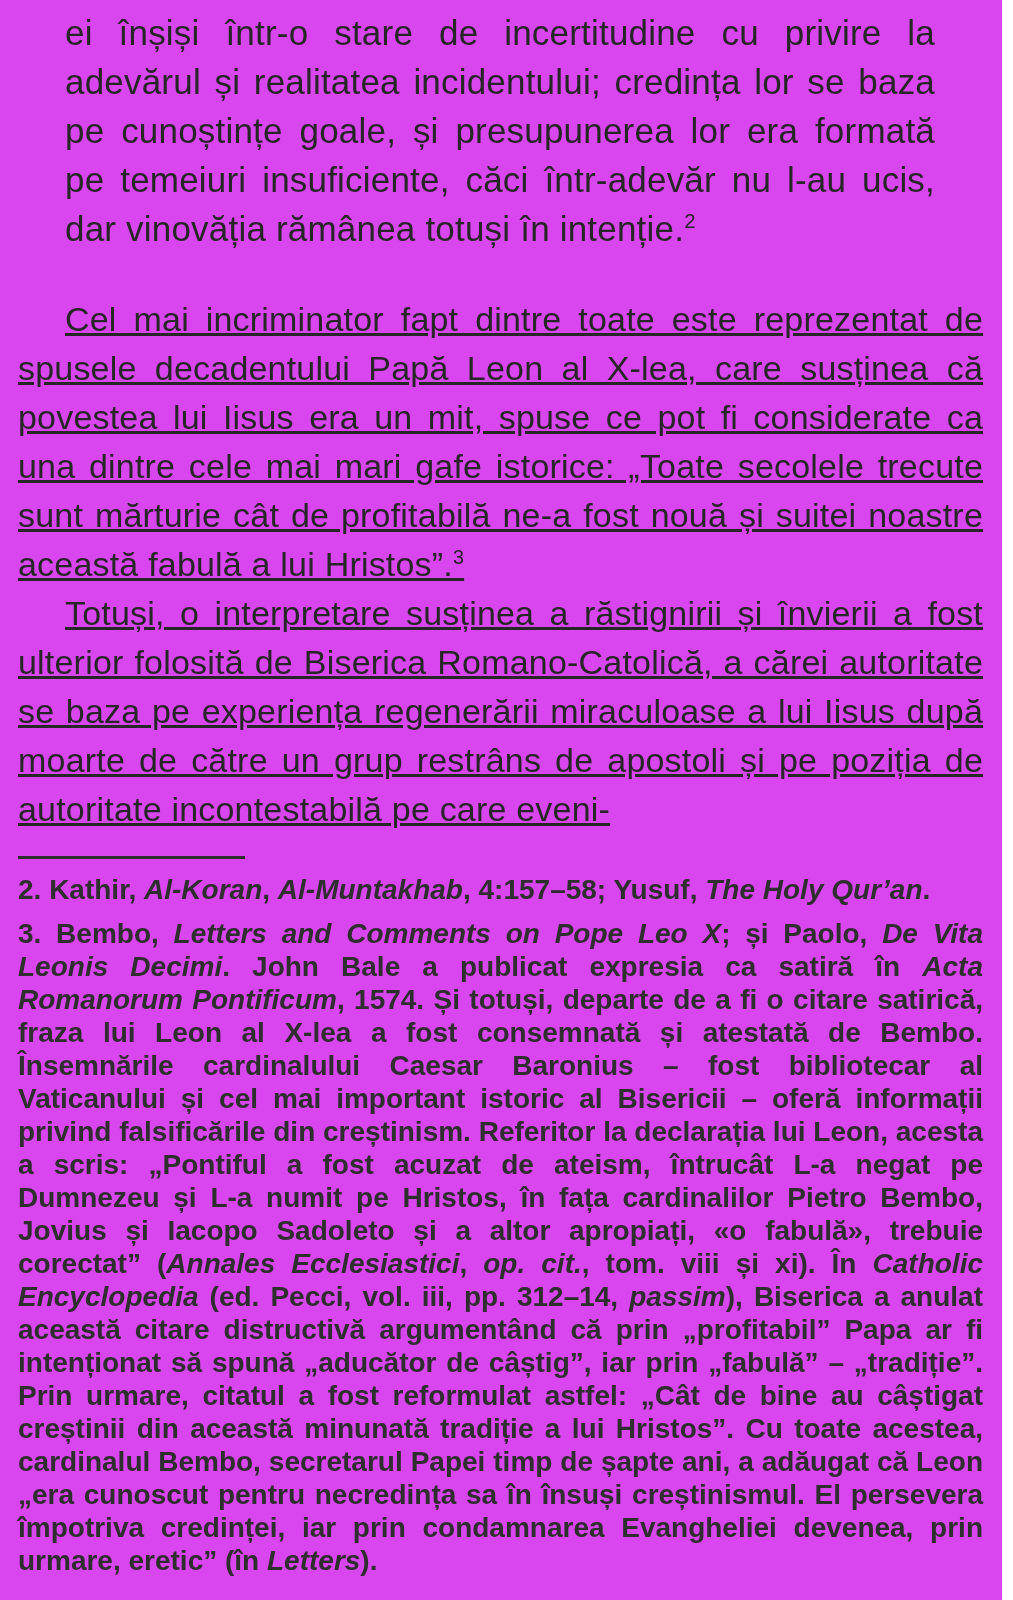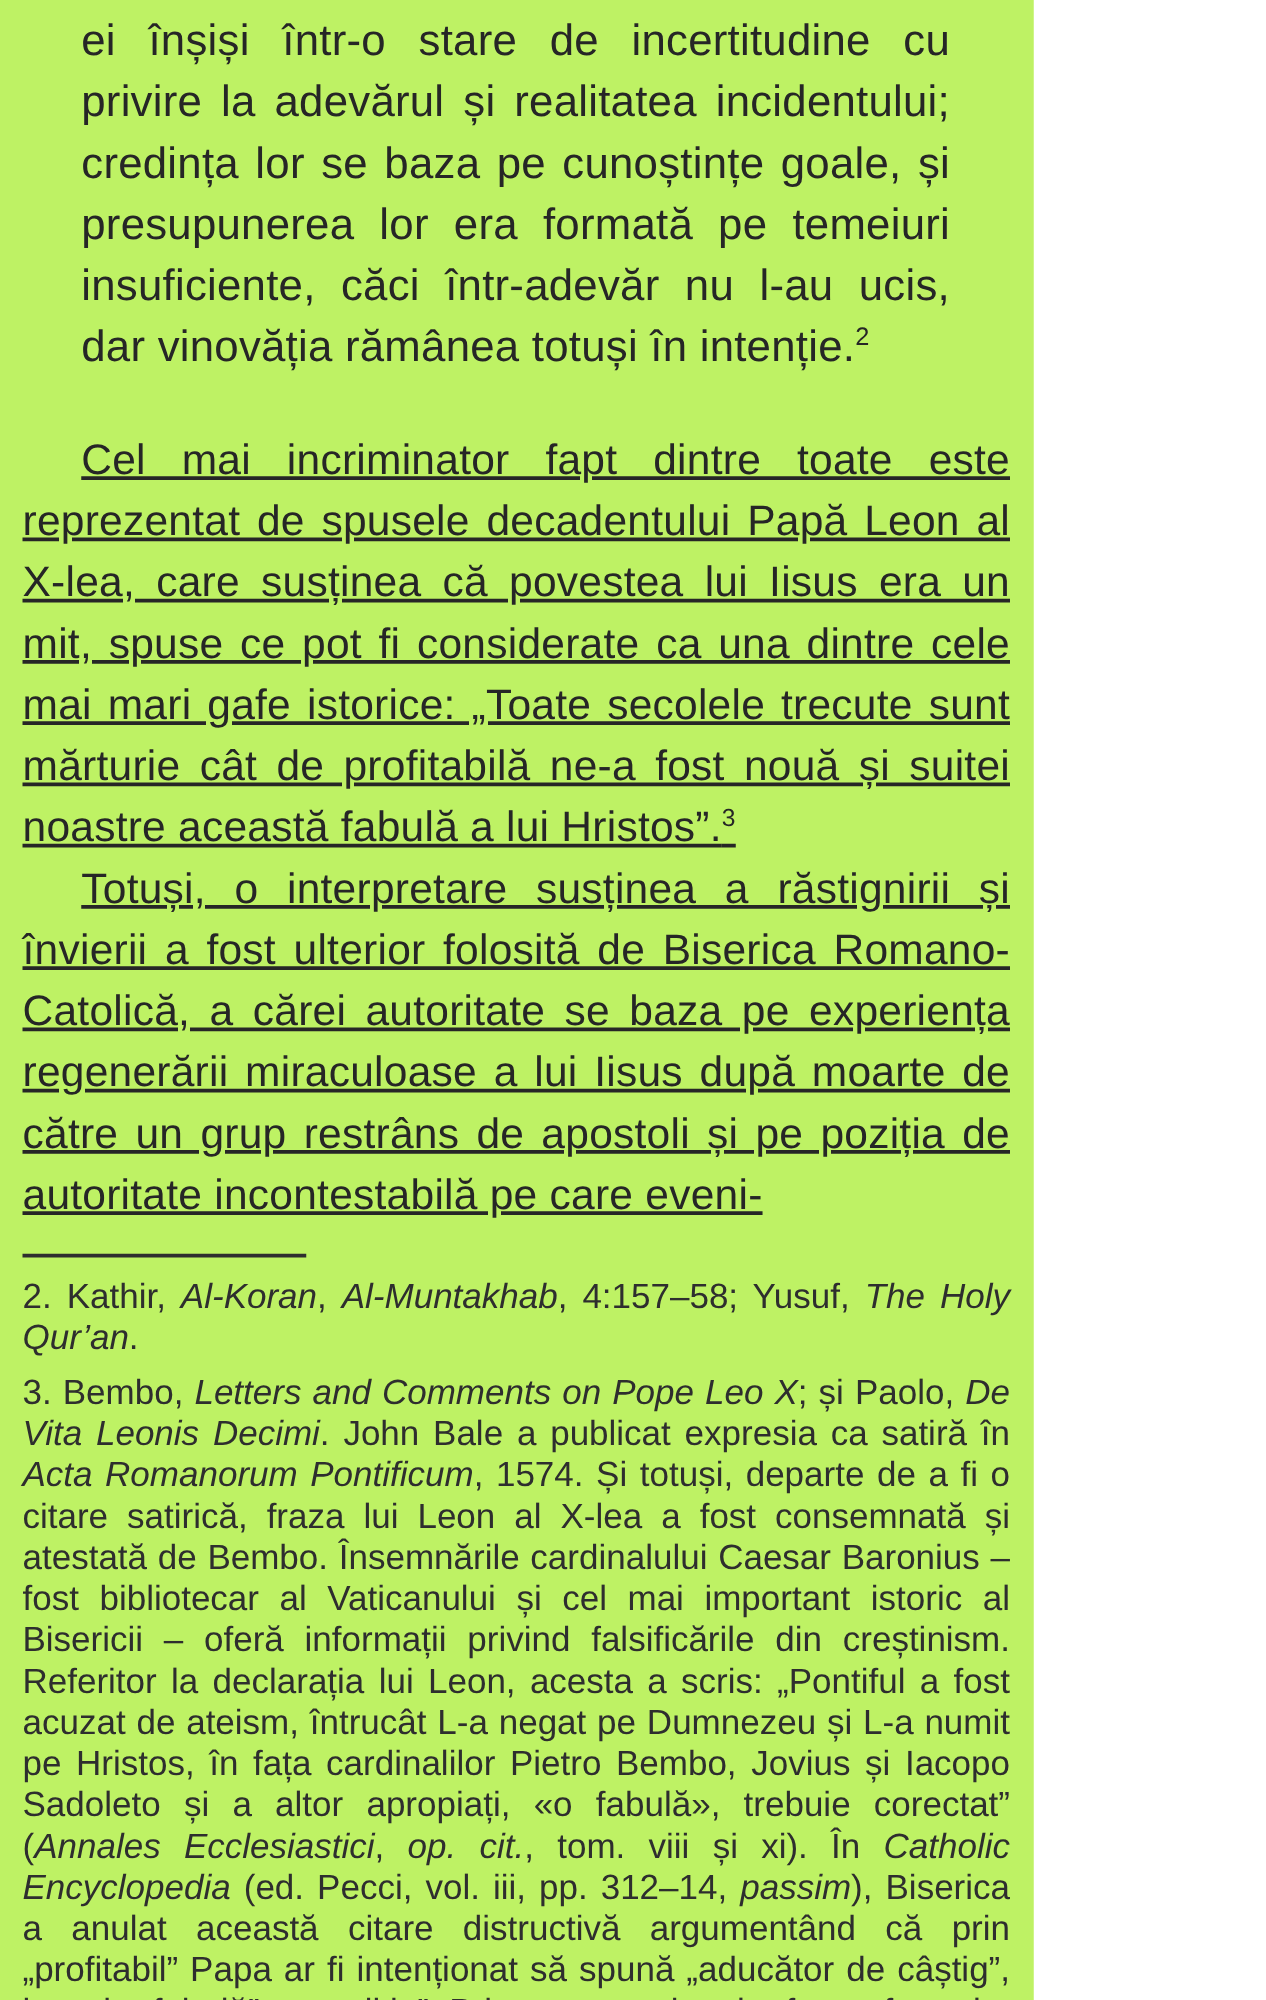--- a/index.html
+++ b/index.html
@@ -2,25 +2,25 @@
 <html><head>
 <meta charset="utf-8">
 <style>
   html, body {
     margin: 0;
     padding: 0;
     background: #ffffff;
   }
   .page {
     position: relative;
-    width: 827px;
+    width: 1002px;
     height: 1600px;
     box-sizing: border-box;
     padding: 8px 19px 0 18px;
-    background: #bef264;
+    background: #d946ef;
     color: #262626;
     font-family: "Liberation Sans", sans-serif;
     overflow: hidden;
   }
   .blockquote {
     margin: 0 48px 42px 47px;
     font-size: 35px;
     line-height: 49px;
     text-align: justify;
     letter-spacing: 0.2px;
@@ -44,20 +44,21 @@
     height: 0;
     border-top: 3px solid #2e2e2e;
     margin: 22px 0 14px 0;
   }
   .footnote {
     margin: 0 0 11px 0;
     font-size: 28px;
     line-height: 33px;
     text-align: justify;
     color: #2e2e2e;
+    font-weight: bold;
   }
   .footnote:last-of-type { margin-bottom: 12px; }
   .footer {
     display: flex;
     align-items: baseline;
     margin-top: 26px;
   }
   .page-number {
     font-size: 38px;
     font-weight: normal;

